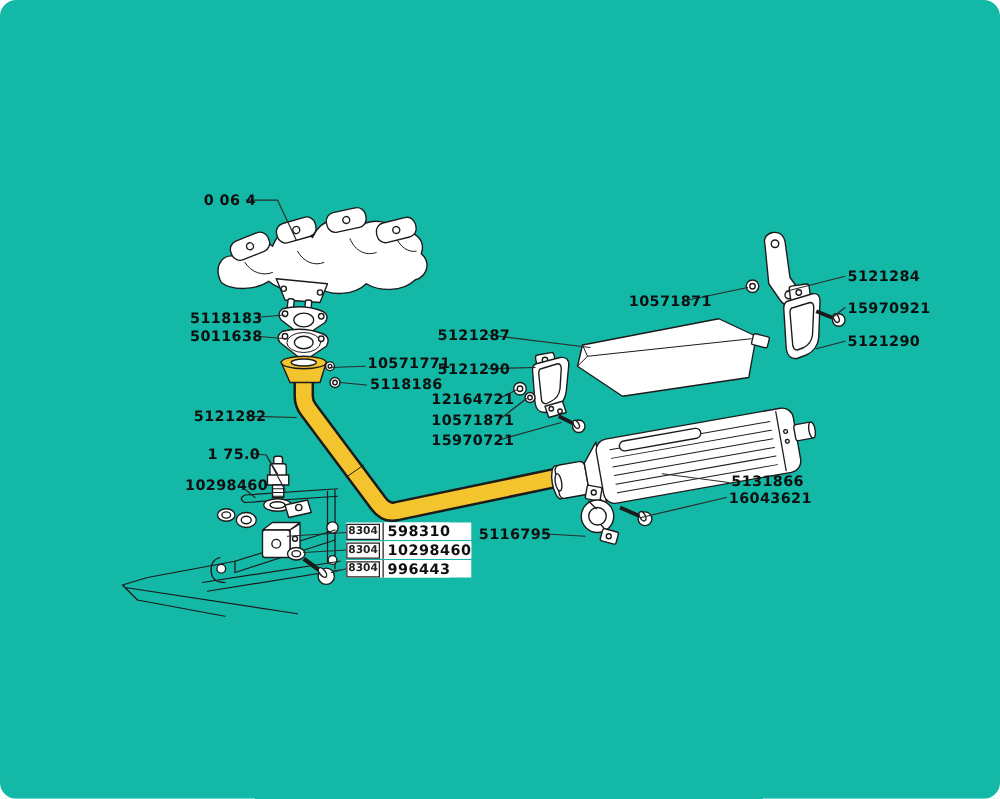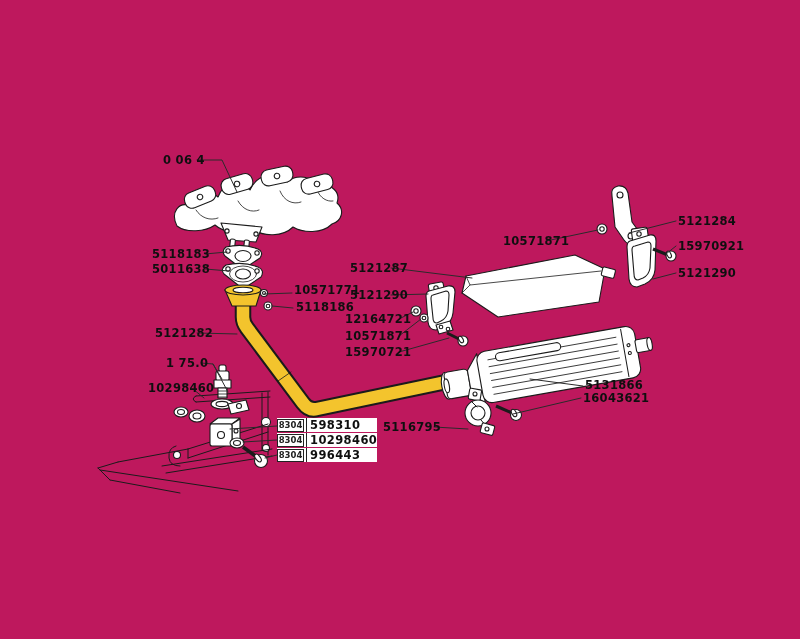--- a/index.html
+++ b/index.html
@@ -1,16 +1,16 @@
 <!DOCTYPE html>
 <html><head>
 <meta charset="utf-8">
 <style>
   html,body{margin:0;padding:0;background:#fff;}
-  .stage{position:relative;width:800px;height:639px;background:#be185d;overflow:hidden;font-family:"Liberation Sans",sans-serif;}
+  .stage{position:relative;width:800px;height:639px;background:#14b8a6;overflow:hidden;font-family:"Liberation Sans",sans-serif;border-radius:13px;}
   svg{position:absolute;left:0;top:0;}
   .ln{fill:#ffffff;stroke:#1b1b1b;stroke-width:1.1;stroke-linejoin:round;}
   .st{fill:none;stroke:#1b1b1b;stroke-width:1;stroke-linejoin:round;stroke-linecap:round;}
   .thin{stroke-width:0.8;}
   .ldr{fill:none;stroke:#2b2b2b;stroke-width:1;stroke-linecap:round;}
   text.lbl{font-family:"DejaVu Sans",sans-serif;font-size:11.5px;font-weight:bold;fill:#0f0f0f;letter-spacing:0.3px;}
   .ref-table{position:absolute;left:277px;top:418px;display:flex;flex-direction:column;gap:1px;}
   .ref-row{display:flex;align-items:center;height:14px;background:#ffffff;}
   .ref-code{width:25px;height:11px;border:1px solid #222;font-family:"DejaVu Sans",sans-serif;
             font-size:8.5px;font-weight:bold;color:#222;display:flex;align-items:center;justify-content:center;background:#fff;}

